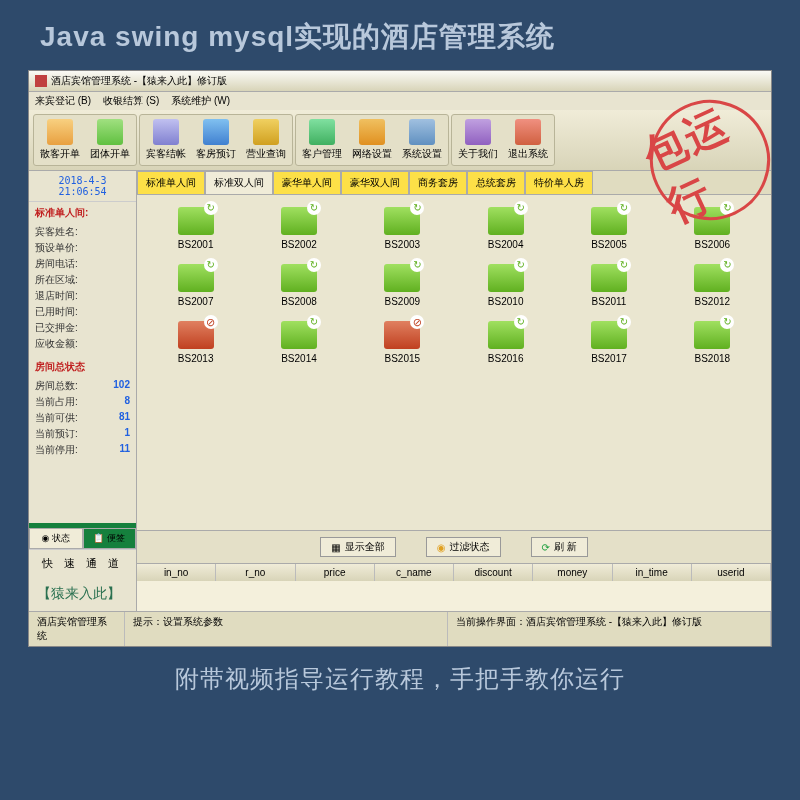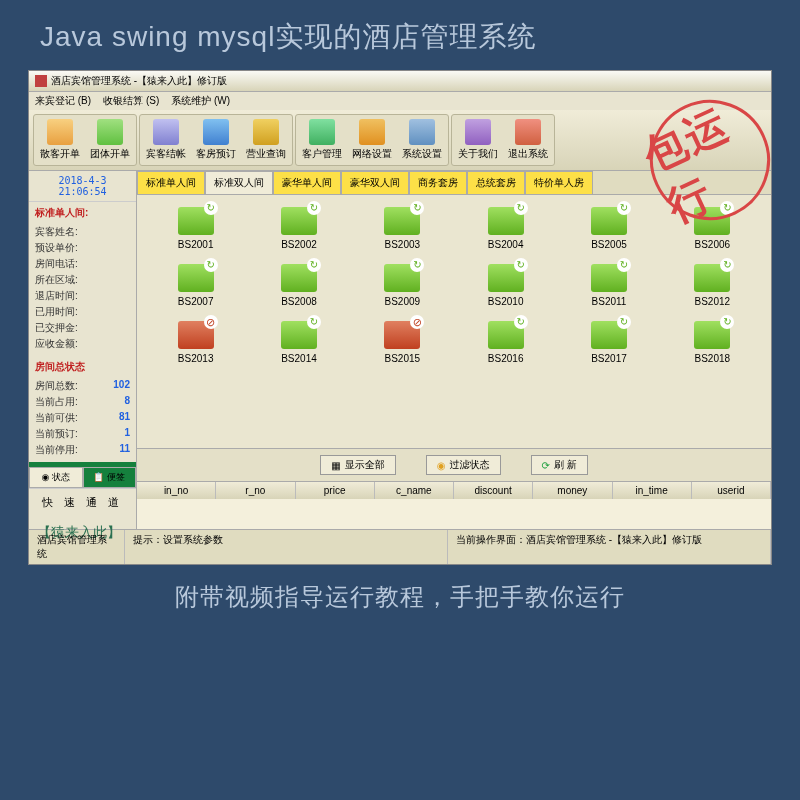--- a/index.html
+++ b/index.html
@@ -1,38 +1,38 @@
 <!DOCTYPE html>
 <html><head>
 <meta charset="utf-8">
 <style>
 * { box-sizing: border-box; margin: 0; padding: 0; }
 body { font-family: "Microsoft YaHei", SimSun, Arial, sans-serif; background: #2e4a6b; width: 800px; height: 800px; overflow: hidden; position: relative; }
-.banner-top { color: #b8c8db; font-size: 28px; padding: 18px 40px 14px; letter-spacing: 1px; }
+.banner-top { color: #b8c8db; font-size: 28px; padding: 18px 40px 14px; letter-spacing: 1px; font-weight: bold; }
 .banner-bottom { color: #b8c8db; font-size: 24px; padding: 16px 40px; text-align: center; letter-spacing: 1px; }
 .stamp { position: absolute; top: 100px; right: 30px; color: #d94646; font-size: 42px; font-weight: bold; transform: rotate(-25deg); border: 3px solid #d94646; border-radius: 50%; width: 120px; height: 120px; display: flex; align-items: center; justify-content: center; z-index: 100; letter-spacing: 2px; }
 .app-window { background: #e8e4d0; margin: 0 28px; border: 1px solid #888; font-size: 10px; }
 .titlebar { background: linear-gradient(#fafaf5, #d8d4b8); padding: 3px 6px; border-bottom: 1px solid #aaa; display: flex; align-items: center; gap: 4px; }
 .titlebar-icon { width: 12px; height: 12px; background: #c04040; }
 .menubar { background: #e8e4d0; padding: 2px 6px; display: flex; gap: 12px; font-size: 10px; }
 .toolbar { background: linear-gradient(#f0ecd8, #d8d4b8); padding: 4px; display: flex; gap: 2px; border-bottom: 1px solid #aaa; }
 .tb-group { display: flex; gap: 2px; border: 1px solid #b8b498; border-radius: 3px; padding: 2px; background: #e4e0c8; }
 .tb-btn { display: flex; flex-direction: column; align-items: center; padding: 2px 4px; cursor: pointer; min-width: 40px; }
 .tb-icon { width: 26px; height: 26px; border-radius: 3px; margin-bottom: 2px; display: flex; align-items: center; justify-content: center; font-size: 14px; }
 .ic-person1 { background: linear-gradient(#f8d080, #e8a040); }
 .ic-person2 { background: linear-gradient(#a0e080, #60c040); }
 .ic-bill { background: linear-gradient(#c0c0f0, #8080d0); }
 .ic-reserve { background: linear-gradient(#80c0f0, #4080d0); }
 .ic-query { background: linear-gradient(#f0d060, #d0a020); }
 .ic-cust { background: linear-gradient(#80e0a0, #40b060); }
 .ic-net { background: linear-gradient(#f0c060, #e09020); }
 .ic-sys { background: linear-gradient(#a0c0e0, #6090c0); }
 .ic-about { background: linear-gradient(#c0a0e0, #9060c0); }
 .ic-exit { background: linear-gradient(#f09080, #d06040); }
-.main-area { display: flex; height: 358px; }
+.main-area { display: flex; height: 440px; }
 .sidebar { width: 108px; background: #e8e4d0; border-right: 1px solid #aaa; display: flex; flex-direction: column; }
 .clock { color: #2060e0; font-family: monospace; font-size: 10px; padding: 4px; text-align: center; border-bottom: 1px solid #ccc; }
 .side-section { padding: 4px 6px; font-size: 10px; }
 .side-title { color: #c02020; font-weight: bold; margin-bottom: 4px; }
 .side-row { display: flex; justify-content: space-between; padding: 1px 0; }
 .side-row .lbl { color: #333; }
 .side-row .val { color: #2060e0; font-weight: bold; }
 .side-tabs { margin-top: auto; display: flex; border-top: 5px solid #15803d; }
 .side-tab { flex: 1; padding: 3px; text-align: center; background: #15803d; border: 1px solid #aaa; font-size: 9px; cursor: pointer; }
 .side-tab.active { background: #f0ecd8; }

